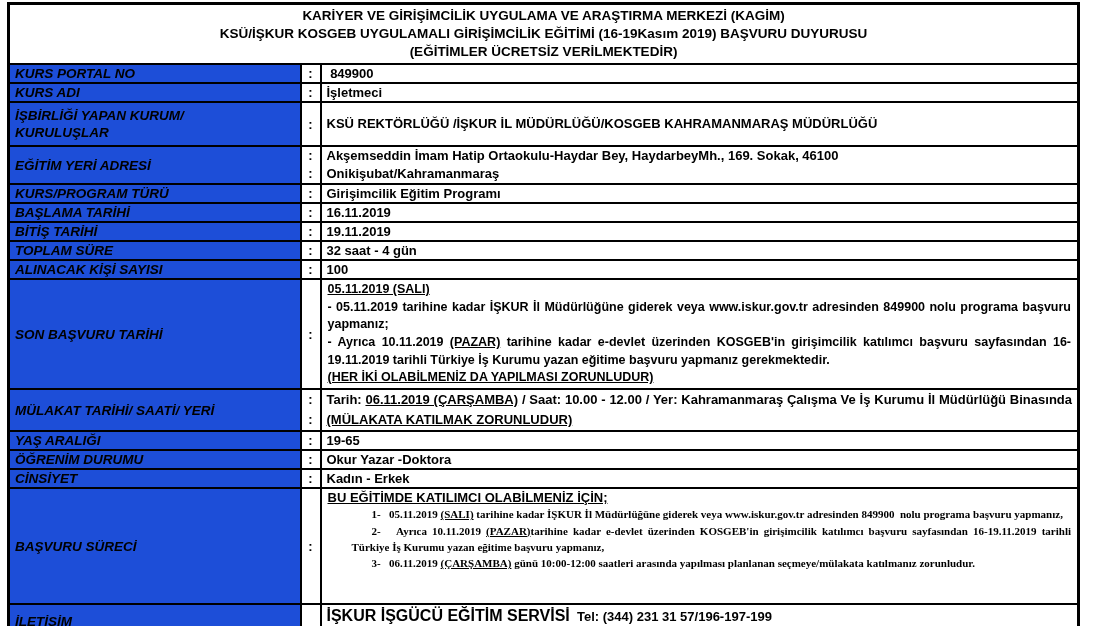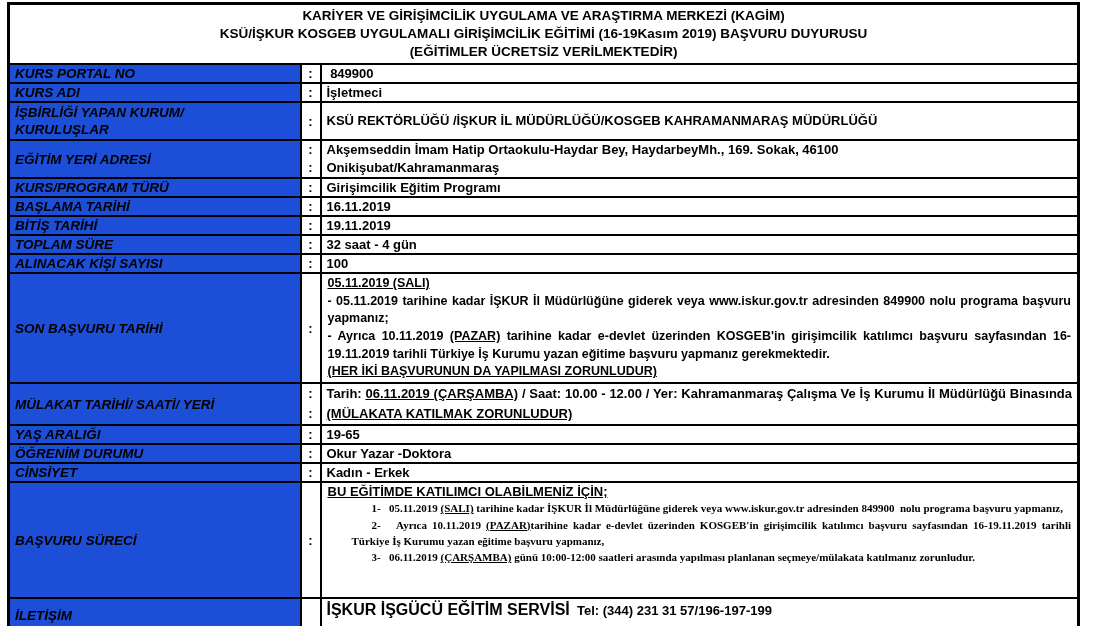--- a/index.html
+++ b/index.html
@@ -17,21 +17,21 @@
   .label{background:#1d4ed8;font-weight:bold;font-style:italic;font-size:13.5px;
          line-height:17px;white-space:pre-line;}
   .colon{text-align:center;font-weight:bold;font-size:13px;padding:0;}
   .colon.dual span{display:block;}
   .value{font-weight:bold;font-size:13px;line-height:16px;}
   .value p{margin:0;}
   .u{text-decoration:underline;}
   .just{text-align:justify;}
 
   tr.rh-header{height:57px;padding-left:35px;} tr.rh-16{height:16px;} tr.rh-17{height:17px;}
-  tr.rh-38{height:38px;} tr.rh-37{height:37px;} tr.rh-110{height:110px;}
+  tr.rh-38{height:44px;} tr.rh-37{height:37px;} tr.rh-110{height:110px;}
   tr.rh-42{height:42px;} tr.rh-116{height:116px;} tr.rh-36{height:36px;}
 
   .cell-adres{line-height:18px;white-space:pre-line;}
   .colon-adres{line-height:18px;}
   .cell-sonbasvuru{font-size:12.5px;line-height:17.6px;padding:1px 6px;margin-left:16px;}
   .cell-mulakat{line-height:20px;}
   .colon-mulakat{line-height:20px;}
   .cell-surec{line-height:16.3px;padding:1px 6px;vertical-align:top;}
   .cell-surec .item{font-family:"Liberation Serif",serif;font-size:11px;
                     margin-left:24px;text-indent:20px;text-align:justify;}
@@ -120,21 +120,21 @@
     <td class="value">100</td>
   </tr>
 
   <tr class="rh-110">
     <td class="label">SON BAŞVURU TARİHİ</td>
     <td class="colon">:</td>
     <td class="value cell-sonbasvuru">
       <p><span class="u">05.11.2019 (SALI)</span></p>
       <p class="just"><span>- 05.11.2019 tarihine kadar İŞKUR İl Müdürlüğüne giderek veya www.iskur.gov.tr adresinden 849900 nolu programa başvuru yapmanız;</span></p>
       <p class="just"><span>- Ayrıca 10.11.2019 </span><span class="u">(PAZAR)</span><span> tarihine kadar e-devlet üzerinden KOSGEB'in girişimcilik katılımcı başvuru sayfasından 16-19.11.2019 tarihli Türkiye İş Kurumu yazan eğitime başvuru yapmanız gerekmektedir.</span></p>
-      <p><span class="u">(HER İKİ BAŞVURUNUN DA YAPILMASI ZORUNLUDUR)</span></p>
+      <p><span class="u">(HER İKİ OLABİLMENİZ DA YAPILMASI ZORUNLUDUR)</span></p>
     </td>
   </tr>
 
   <tr class="rh-42">
     <td class="label">MÜLAKAT TARİHİ/ SAATİ/ YERİ</td>
     <td class="colon dual colon-mulakat">
       <span>:</span>
       <span>:</span>
     </td>
     <td class="value cell-mulakat just"><span>Tarih: </span><span class="u">06.11.2019 (ÇARŞAMBA)</span><span> / Saat: 10.00 - 12.00 / Yer: Kahramanmaraş Çalışma Ve İş Kurumu İl Müdürlüğü Binasında </span><span class="u">(MÜLAKATA KATILMAK ZORUNLUDUR)</span></td>

